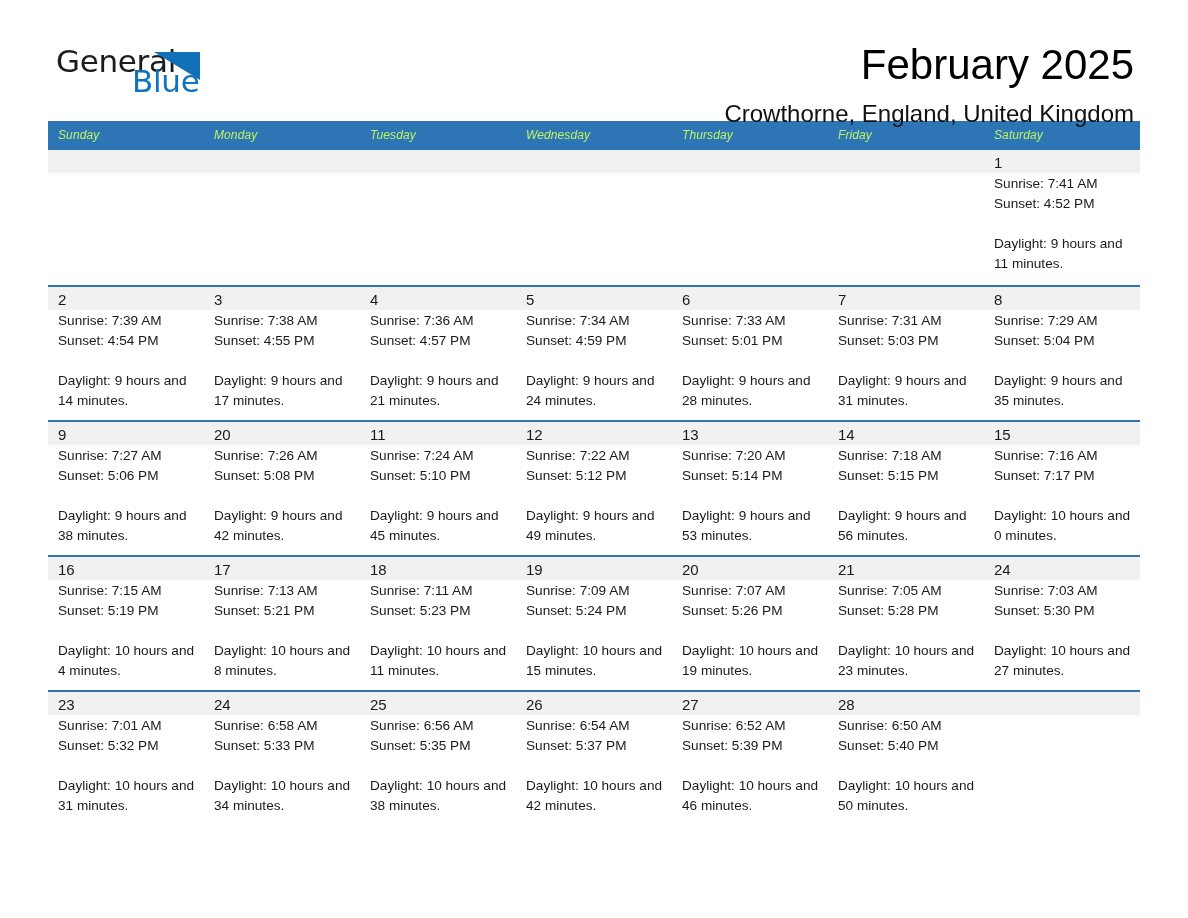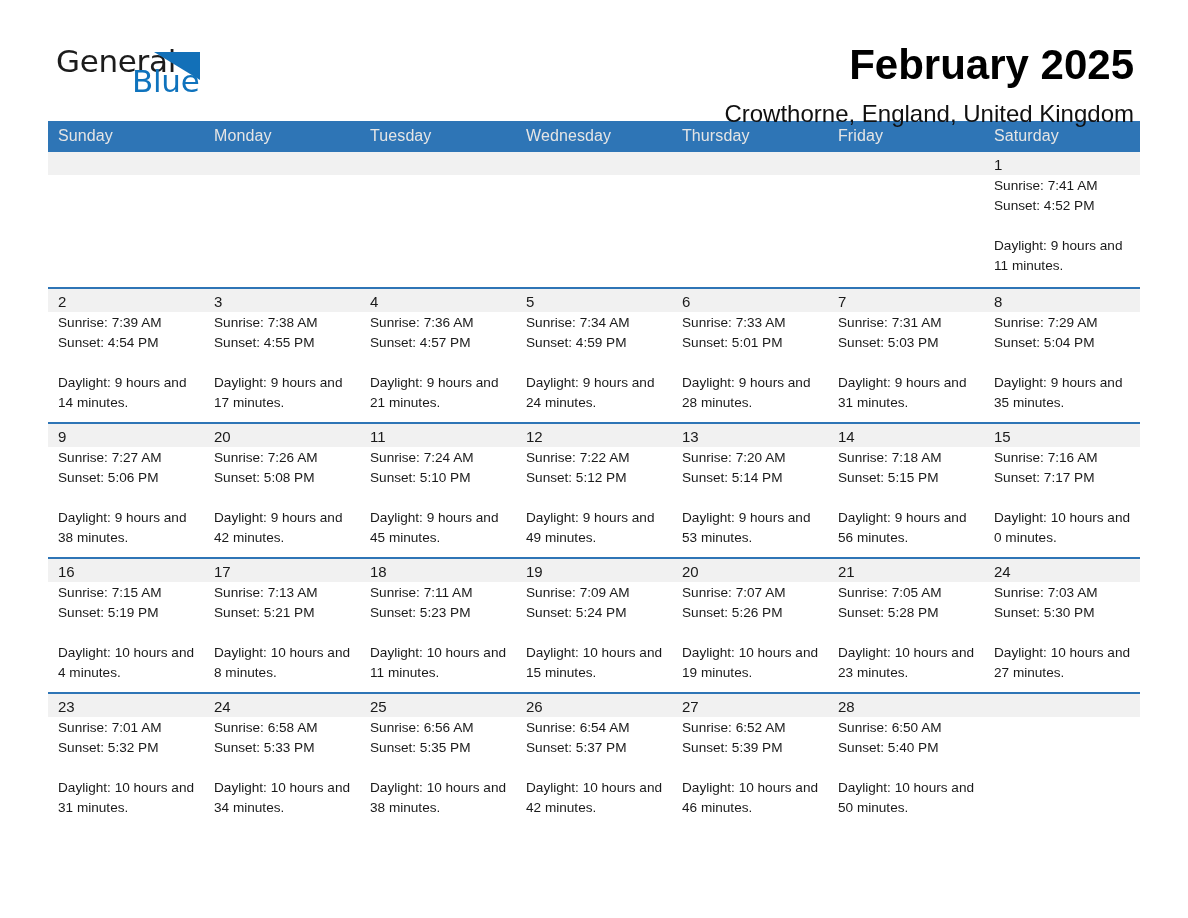--- a/index.html
+++ b/index.html
@@ -63,21 +63,21 @@
     letter-spacing: -0.3px;
     font-family: "DejaVu Sans", sans-serif;
     font-weight: 400;
   }
   .title-block {
     text-align: right;
     padding-top: 0;
   }
   .cal-title {
     font-size: 42px;
-    font-weight: 700;
+    font-weight: 400;
     color: #000000;
     line-height: 1.02;
     letter-spacing: 0px;
     margin: 0;
     white-space: nowrap;
   }
   .cal-subtitle {
     font-size: 24px;
     font-weight: 400;
     color: #111111;
@@ -88,28 +88,29 @@
 
   
   .calendar {
     margin: 17px 48px 0 48px;
     width: 1092px;
     border-collapse: collapse;
     table-layout: fixed;
   }
   .calendar th {
     background: #2e75b6;
-    color: #e5e5e5;
-    font-size: 16px;
+    color: #bef264;
+    font-size: 12px;
     font-weight: 400;
     text-align: left;
     padding: 6px 0 7px 10px;
     height: 29px;
     vertical-align: middle;
     letter-spacing: 0.1px;
+    font-style: italic;
   }
   .calendar td {
     vertical-align: top;
     padding: 0;
     border-top: 2px solid #2e75b6;
     background: #ffffff;
     height: 135px;
     width: 156px;
   }
   tr.week:first-of-type td {

